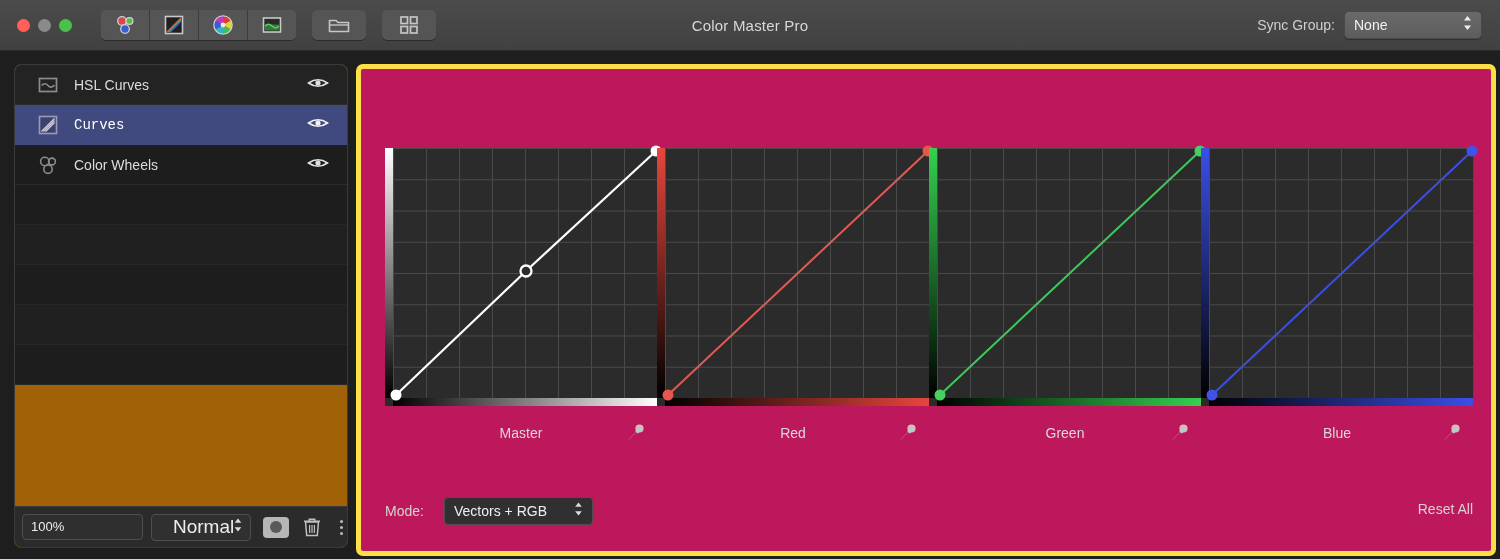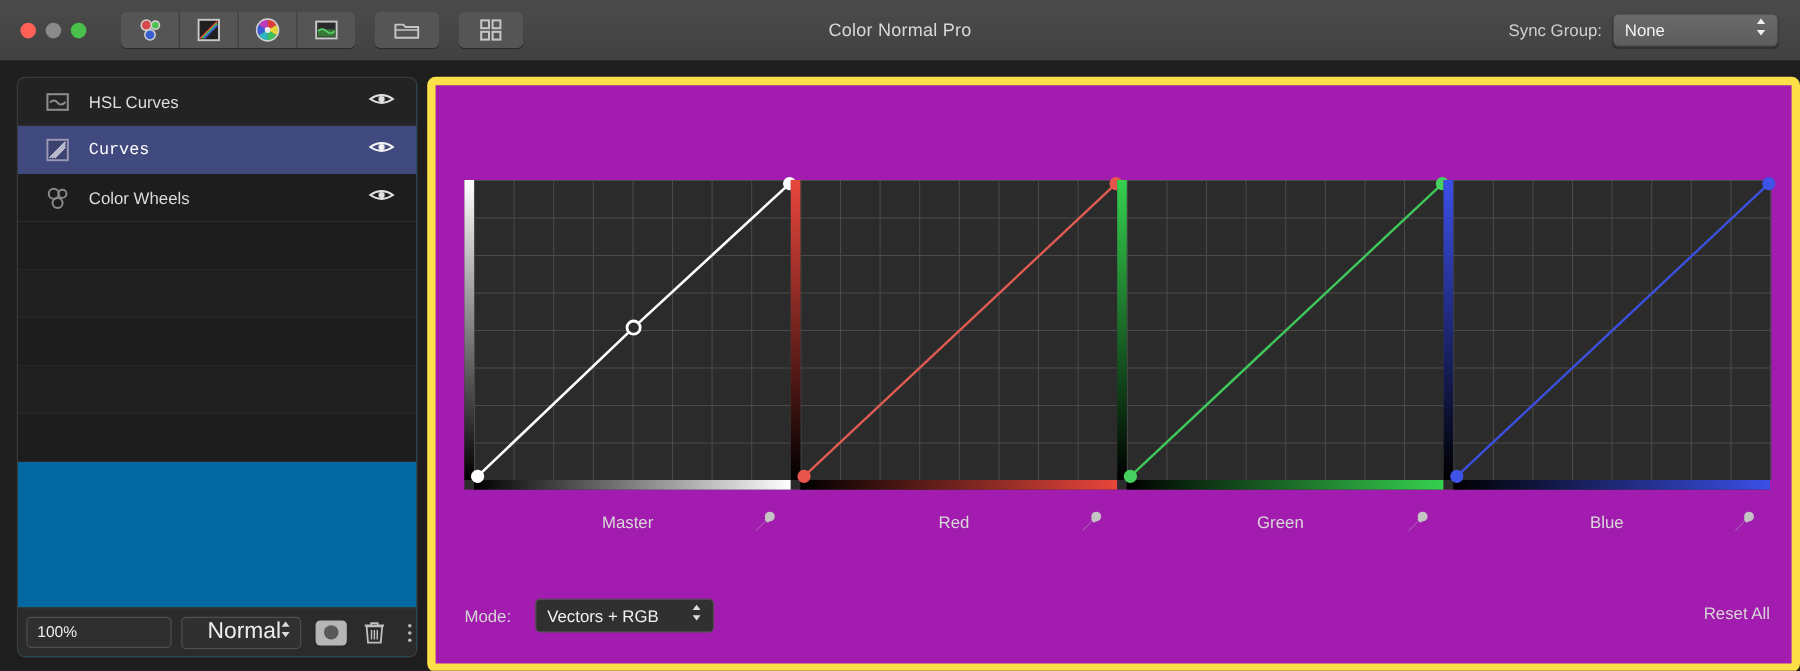--- a/index.html
+++ b/index.html
@@ -57,21 +57,21 @@
     border:1px solid #4a4a4a;
     display:flex;align-items:center;
     box-shadow:0 1px 1px rgba(0,0,0,.3);
   }
   .sync-select .val{font-size:14px;color:#f2f2f2;margin-left:9px;}
   .sync-select .chev{position:absolute;right:8px;top:50%;transform:translateY(-50%);}
 
   
   .sidebar{
     position:absolute;left:14px;top:64px;width:332px;height:482px;
-    background:#0369a1;border:1px solid #3a3a3a;border-radius:7px;overflow:hidden;
+    background:#a16207;border:1px solid #3a3a3a;border-radius:7px;overflow:hidden;
   }
   .layer-list{position:absolute;left:0;top:0;width:332px;}
   .layer-row{
     position:relative;height:39px;display:flex;align-items:center;
     border-bottom:1px solid #2c2c2c;background:#232323;
   }
   .layer-row.alt{background:#1d1d1d;}
   .layer-row.selected{background:#414a7e;border-bottom:1px solid #414a7e;}
   .layer-icon{width:22px;height:22px;margin-left:22px;flex:0 0 auto;}
   .layer-label{margin-left:15px;font-size:14px;color:#dcdcdc;}
@@ -107,21 +107,21 @@
   }
   .mask-btn .dot{width:12px;height:12px;border-radius:50%;background:#595959;}
 
   .trash-btn{margin-left:14px;width:22px;height:24px;display:flex;align-items:center;justify-content:center;}
   .dots-btn{margin-left:14px;width:16px;height:24px;display:flex;flex-direction:column;align-items:center;justify-content:center;gap:3px;}
   .dots-btn i{width:3px;height:3px;border-radius:50%;background:#b9b9b9;display:block;}
 
   
   .main{
     position:absolute;left:356px;top:64px;width:1130px;height:482px;
-    background:#a21caf;border:7px solid #fde047;border-radius:7px;overflow:hidden;
+    background:#be185d;border:5px solid #fde047;border-radius:7px;overflow:hidden;
   }
 
   .curves-area{position:absolute;left:0;top:0;width:1130px;height:400px;}
 
   .curve-panel{position:absolute;top:79px;width:272px;}
   .grid-box{
     position:relative;width:272px;height:258px;
     background:#2b2b2b;
   }
   .grid-inner{
@@ -223,21 +223,21 @@
 
     <div class="tb-btn">
       <svg width="22" height="22" viewBox="0 0 22 22">
         <rect x="3" y="3" width="6.5" height="6.5" fill="none" stroke="#c6c6c6" stroke-width="1.7"></rect>
         <rect x="12.5" y="3" width="6.5" height="6.5" fill="none" stroke="#c6c6c6" stroke-width="1.7"></rect>
         <rect x="3" y="12.5" width="6.5" height="6.5" fill="none" stroke="#c6c6c6" stroke-width="1.7"></rect>
         <rect x="12.5" y="12.5" width="6.5" height="6.5" fill="none" stroke="#c6c6c6" stroke-width="1.7"></rect>
       </svg>
     </div>
 
-    <div class="win-title">Color Normal Pro</div>
+    <div class="win-title">Color Master Pro</div>
 
     <div class="sync-wrap">
       <span class="sync-label">Sync Group:</span>
       <div class="sync-select">
         <span class="val">None</span>
         <span class="chev">
           <svg width="11" height="17" viewBox="0 0 11 17">
             <path d="M5.5 1.5 L9 6 L2 6 Z" fill="#f0f0f0"></path>
             <path d="M5.5 15.5 L9 11 L2 11 Z" fill="#f0f0f0"></path>
           </svg>

